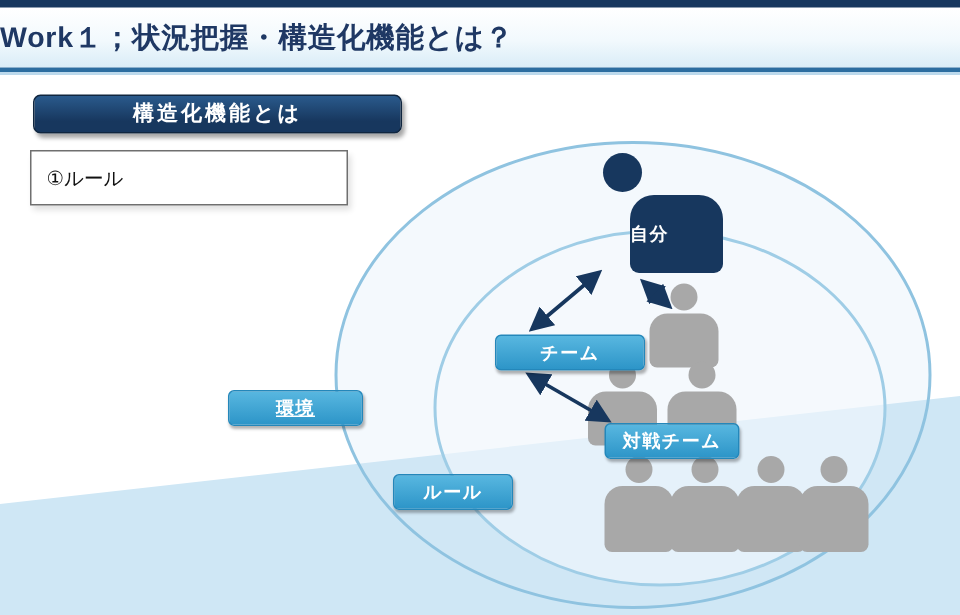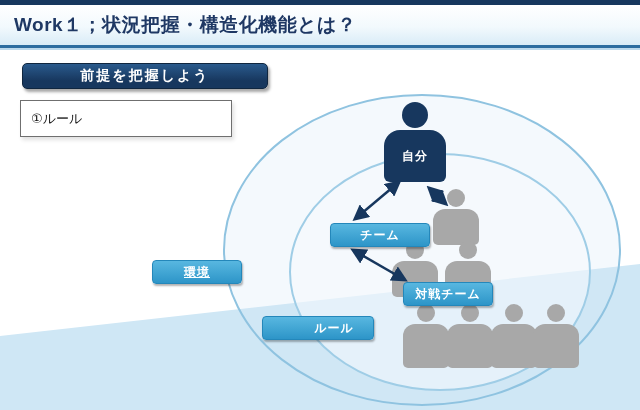--- a/index.html
+++ b/index.html
@@ -5,21 +5,21 @@
   html,body{margin:0;padding:0;background:#e9e9e9;}
   .slide{
     position:relative;width:640px;height:410px;background:#ffffff;overflow:hidden;
     font-family:"Liberation Sans","DejaVu Sans",sans-serif;
   }
   
   .title-bar{
     position:absolute;top:0;left:0;right:0;height:48px;box-sizing:border-box;
     background:linear-gradient(180deg,#ffffff 0%,#f2f9fd 55%,#d9ecf7 100%);
     border-top:5px solid #17375e;border-bottom:3px solid #2c6da0;
-    display:flex;align-items:center;padding-left:14px;
+    display:flex;align-items:center;
     box-shadow:0 2px 0 #bcd9ec;
   }
   .title-text{font-size:19px;font-weight:bold;color:#1f3864;letter-spacing:.5px;}
   
   .header-badge{
     position:absolute;left:22px;top:63px;width:244px;height:24px;
     background:linear-gradient(180deg,#2a5a8c 0%,#17375e 70%);
     border:1px solid #10263f;border-radius:5px;
     box-shadow:2px 3px 3px rgba(0,0,0,.35);
     color:#fff;font-weight:bold;font-size:14px;
@@ -35,40 +35,40 @@
   
   .layer{position:absolute;left:0;top:0;pointer-events:none;}
   
   .person{position:absolute;}
   .person .head{border-radius:50%;margin:0 auto;}
   .person .torso{margin:2px auto 0;}
   .person.self{left:384px;top:102px;width:62px;}
   .person.self .head{width:26px;height:26px;background:#17375e;}
   .person.self .torso{
     width:62px;height:52px;background:#17375e;border-radius:16px 16px 6px 6px;
-    display:flex;align-items:center;justify-content:center;
-    color:#fff;font-size:12px;font-weight:bold;letter-spacing:1px;
+    display:flex;align-items:center;justify-content:flex-start;
+    color:#fff;font-size:12px;font-weight:bold;letter-spacing:1px;margin-left:36px;
   }
   .person.gray{width:46px;}
   .person.gray .head{width:18px;height:18px;background:#a8a8a8;}
   .person.gray .torso{width:46px;height:36px;background:#a8a8a8;border-radius:12px 12px 5px 5px;}
   .person.gray.tall .torso{height:44px;}
   
   .pill{
     position:absolute;height:22px;border-radius:4px;
     background:linear-gradient(180deg,#58b7e0 0%,#2d95c8 100%);
     border:1px solid #2487ba;
     box-shadow:1px 2px 2px rgba(0,0,0,.3);
     color:#fff;font-size:12px;font-weight:bold;letter-spacing:1px;
     display:flex;align-items:center;justify-content:center;
   }
   .pill-team{left:290px;top:223px;width:98px;margin-left:40px;}
   .pill-environment{left:152px;top:260px;width:88px;text-decoration:underline;}
   .pill-member{left:403px;top:282px;width:88px;}
-  .pill-rule{left:262px;top:316px;width:78px;padding-left:32px;}
+  .pill-rule{left:262px;top:316px;width:78px;}
   .pill-opponent{left:448px;top:362px;width:108px;}
 </style>
 </head>
 <body>
 
 <div class="slide">
 
   <svg class="layer" width="640" height="410" viewBox="0 0 640 410">
     <polygon points="0,336 640,264 640,410 0,410" fill="#cfe7f5"></polygon>
     <ellipse cx="422" cy="250" rx="198" ry="155" fill="rgba(210,233,246,0.25)" stroke="#8fc3e0" stroke-width="2"></ellipse>
@@ -133,20 +133,20 @@
   </div>
   <div class="pill pill-rule">
     <span>ルール</span>
   </div>
 
   <div class="title-bar">
     <span class="title-text">Work１；状況把握・構造化機能とは？</span>
   </div>
 
   <div class="header-badge">
-    <span>前提を把握しよう</span>
+    <span>構造化機能とは</span>
   </div>
 
   <div class="list-box">
     <div class="list-item">①ルール</div>
   </div>
 
 </div>
 
 </body></html>

